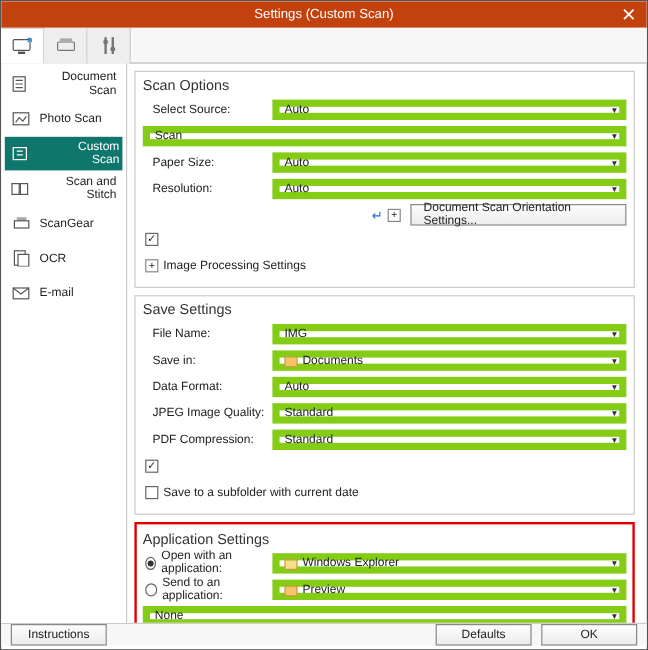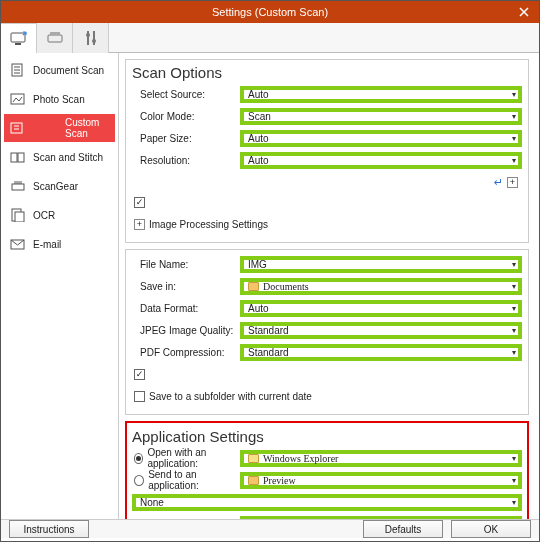--- a/index.html
+++ b/index.html
@@ -43,36 +43,37 @@
     border-right: 1px solid #ccc;
     border-top: 1px solid #ccc;
     background: #fff;
   }
   .topicons .ticon.inactive { background: #eee; border-top: none; }
   .main {
     display: flex;
     height: 466px;
   }
   .sidebar {
-    width: 118px;
+    width: 105px;
     border-right: 1px solid #ccc;
     padding: 3px;
     background: #fff;
+    text-align: right;
   }
   .side-item {
     display: flex;
     align-items: center;
     height: 28px;
     padding: 0 4px;
     gap: 6px;
     border: 1px solid transparent;
     margin-bottom: 1px;
   }
   .side-item.selected {
-    background: #ef4444;
+    background: #0f766e;
     color: #fff;
     gap: 40px;
   }
   .side-icon {
     width: 18px; height: 16px;
     display: inline-flex; align-items: center; justify-content: center;
     color: #555;
   }
   .selected .side-icon { color: #fff; }
   .content {
@@ -83,50 +84,50 @@
   fieldset {
     border: 1px solid #ccc;
     margin: 0 0 6px 0;
     padding: 4px 6px 6px 6px;
   }
   fieldset.highlight {
     border: 2px solid #e00000;
     padding: 5px 5px 5px 5px;
   }
   fieldset > .legend {
-    font-size: 15px;
+    font-size: 12px;
     color: #333;
     margin-bottom: 3px;
   }
   .row {
     display: flex;
     align-items: center;
     height: 20px;
     margin-bottom: 2px;
   }
   .row .lbl {
     width: 108px;
     padding-left: 8px;
   }
   .combo {
     flex: 1;
     height: 17px;
-    border: 4px solid #84cc16;
+    border: 6px solid #84cc16;
     background: #fff;
     display: flex;
     align-items: center;
     justify-content: space-between;
     padding: 0 2px 0 4px;
     font-size: 10px;
   }
   .combo .caret {
     font-size: 8px;
     color: #333;
   }
-  .combo .with-icon { display: flex; align-items: center; gap: 4px; font-family: Liberation Serif, serif; }
+  .combo .with-icon { display: flex; align-items: flex-end; gap: 4px; }
   .folder-ic { width: 11px; height: 9px; background: #f3c469; border: 1px solid #c79a3a; border-radius: 1px; }
   .chk {
     width: 11px; height: 11px;
     border: 1px solid #666;
     display: inline-flex; align-items: center; justify-content: center;
     margin-right: 4px;
     font-size: 9px;
   }
   .radio {
     width: 11px; height: 11px;
@@ -284,21 +285,20 @@
     <fieldset>
       <div class="legend">Scan Options</div>
       <div class="row">
         <span class="lbl">Select Source:</span>
         <div class="combo">
             <span>Auto</span>
             <span class="caret">▾</span>
           </div>
       </div>
       <div class="row">
-        <span class="lbl">Color Mode:</span>
         <div class="combo">
             <span>Scan</span>
             <span class="caret">▾</span>
           </div>
       </div>
       <div class="row">
         <span class="lbl">Paper Size:</span>
         <div class="combo">
             <span>Auto</span>
             <span class="caret">▾</span>
@@ -307,31 +307,35 @@
       <div class="row">
         <span class="lbl">Resolution:</span>
         <div class="combo">
             <span>Auto</span>
             <span class="caret">▾</span>
           </div>
       </div>
       <div class="orient-row">
         <span class="bluearrow">↵</span>
         <span class="expand">+</span>
+        <div class="btn" style="width:180px">
+            <span>Document Scan Orientation Settings...</span>
+          </div>
       </div>
       <div class="row" style="padding-left:2px">
         <span class="chk">✓</span>
       </div>
       <div class="row" style="padding-left:2px">
         <span class="expand">+</span>
         <span>Image Processing Settings</span>
       </div>
     </fieldset>
 
     <fieldset>
+      <div class="legend">Save Settings</div>
       <div class="row">
         <span class="lbl">File Name:</span>
         <div class="combo">
             <span>IMG</span>
             <span class="caret">▾</span>
           </div>
       </div>
       <div class="row">
         <span class="lbl">Save in:</span>
         <div class="combo">

